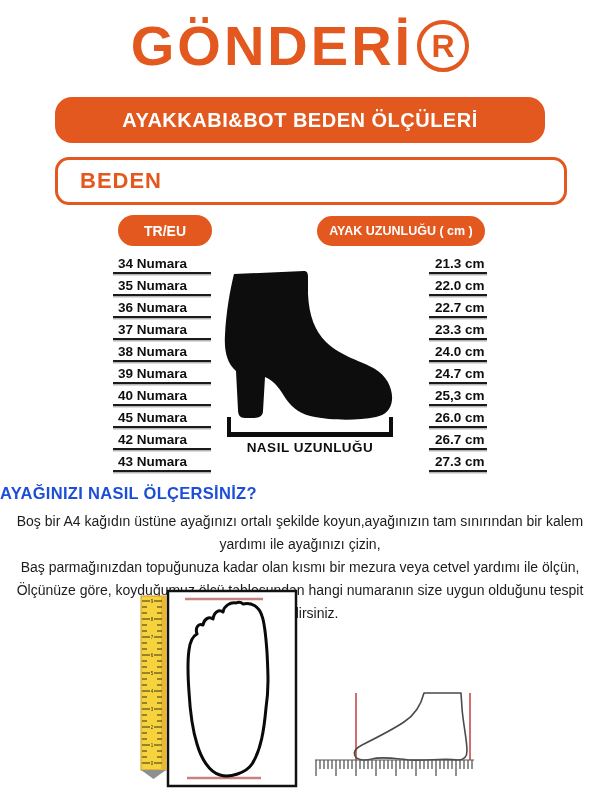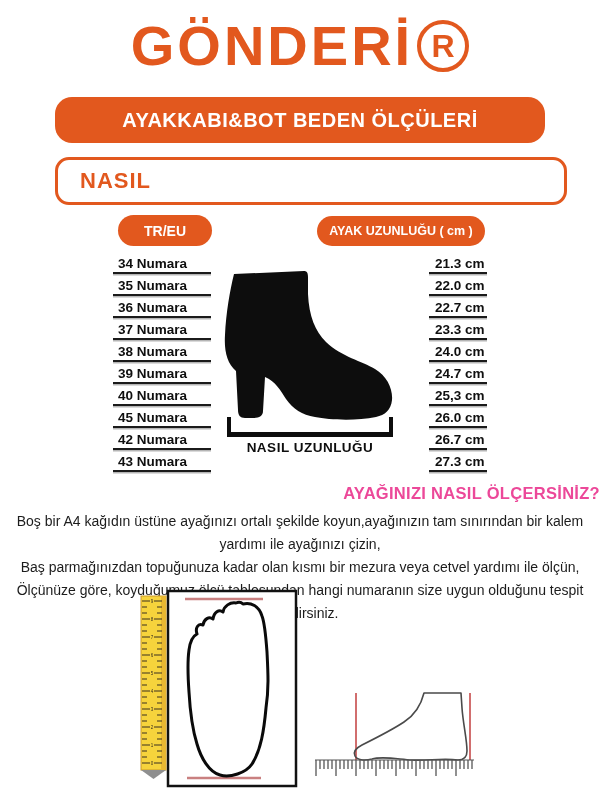--- a/index.html
+++ b/index.html
@@ -53,41 +53,41 @@
   .bracket{
     position:absolute;left:227px;top:417px;width:158px;height:15px;
     border-left:4px solid #0d0d0d;border-right:4px solid #0d0d0d;border-bottom:5px solid #0d0d0d;
   }
   .boot-caption{
     position:absolute;left:217px;top:440px;width:186px;text-align:center;
     font-size:13.5px;font-weight:bold;letter-spacing:.5px;color:#0d0d0d;
   }
   
   .howto-heading{
-    position:absolute;left:0;top:484px;width:100%;text-align:right;
-    font-size:16.5px;font-weight:bold;color:#ec4899;letter-spacing:.3px;
+    position:absolute;left:0;top:484px;width:100%;text-align:left;
+    font-size:16.5px;font-weight:bold;color:#1d4ed8;letter-spacing:.3px;
   }
   .howto-lines{position:absolute;left:10px;top:510px;width:580px;text-align:center;}
   .howto-lines div{font-size:14px;line-height:23px;color:#1c1c1c;}
   
   .fig-left{position:absolute;left:135px;top:588px;}
   .fig-right{position:absolute;left:312px;top:660px;}
 </style>
 </head>
 <body>
 
 <div class="page">
 
   <div class="logo">
     <span class="logo-text">GÖNDERİ</span><span class="rmark">R</span>
   </div>
 
   <div class="banner">AYAKKABI&amp;BOT BEDEN ÖLÇÜLERİ</div>
 
-  <div class="category">NASIL</div>
+  <div class="category">BEDEN</div>
 
   <div class="pill len">AYAK UZUNLUĞU ( cm )</div>
   <div class="pill tr">TR/EU</div>
 
   <div class="col left">
     <div class="cell">34 Numara</div>
     <div class="cell">35 Numara</div>
     <div class="cell">36 Numara</div>
     <div class="cell">37 Numara</div>
     <div class="cell">38 Numara</div>

